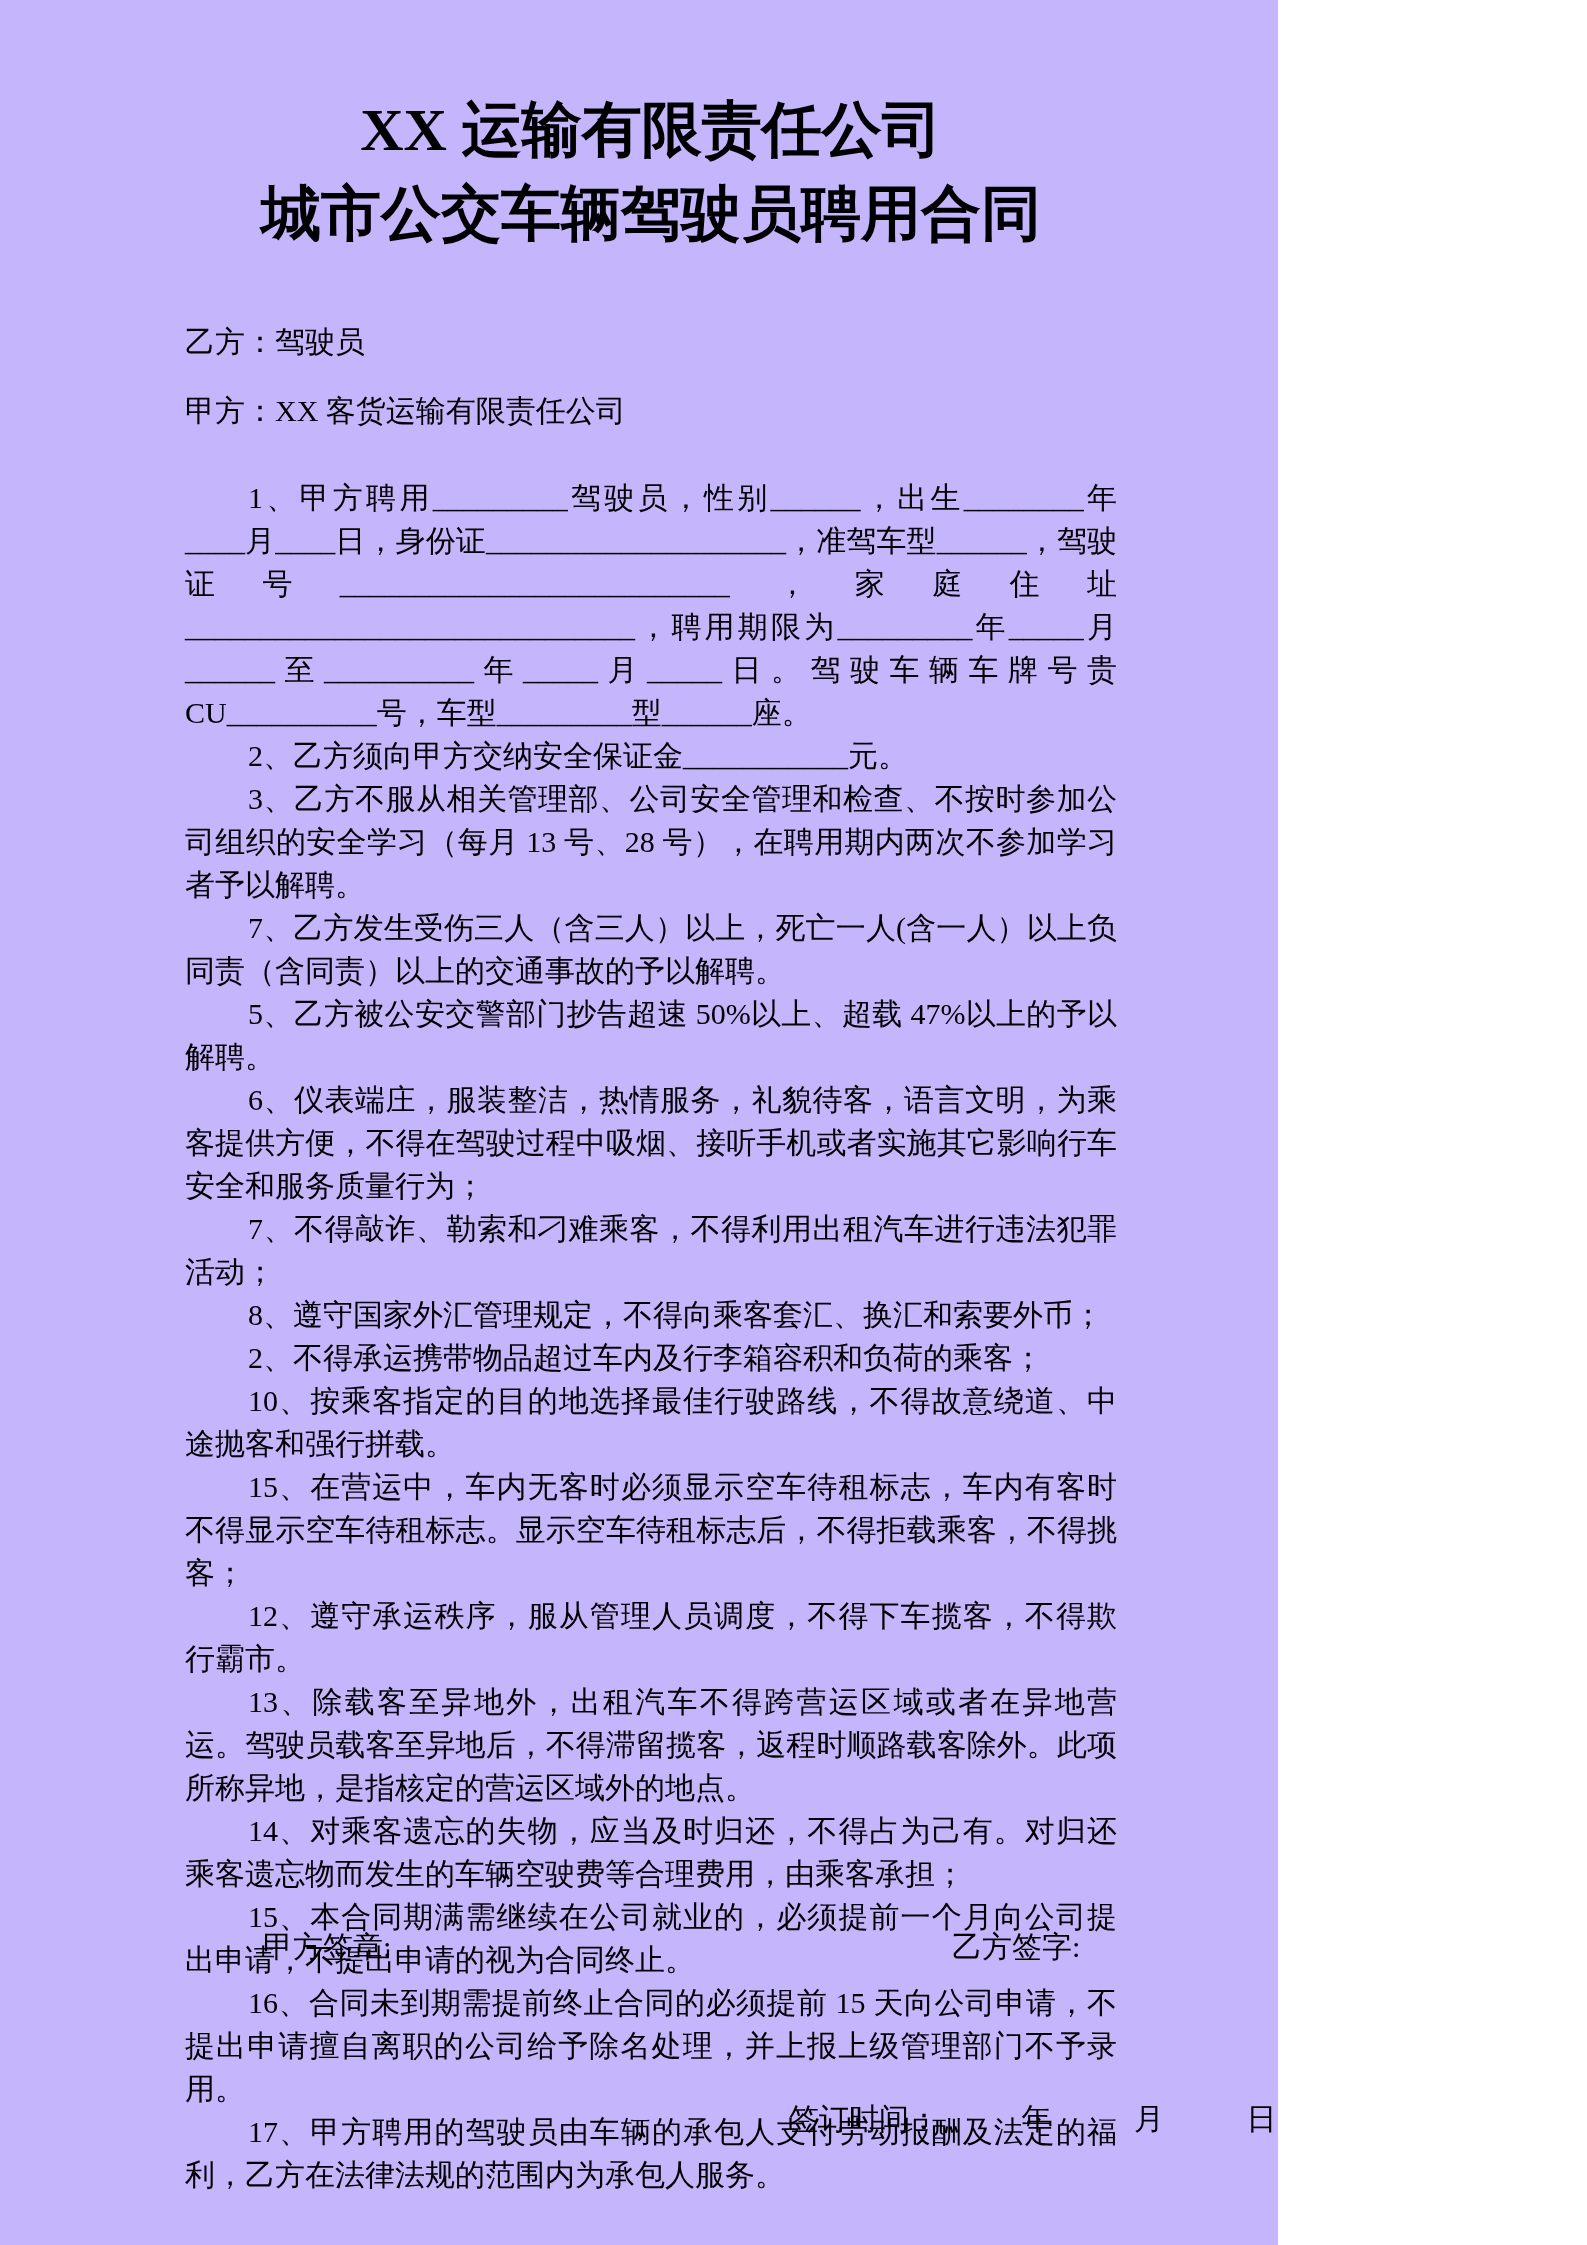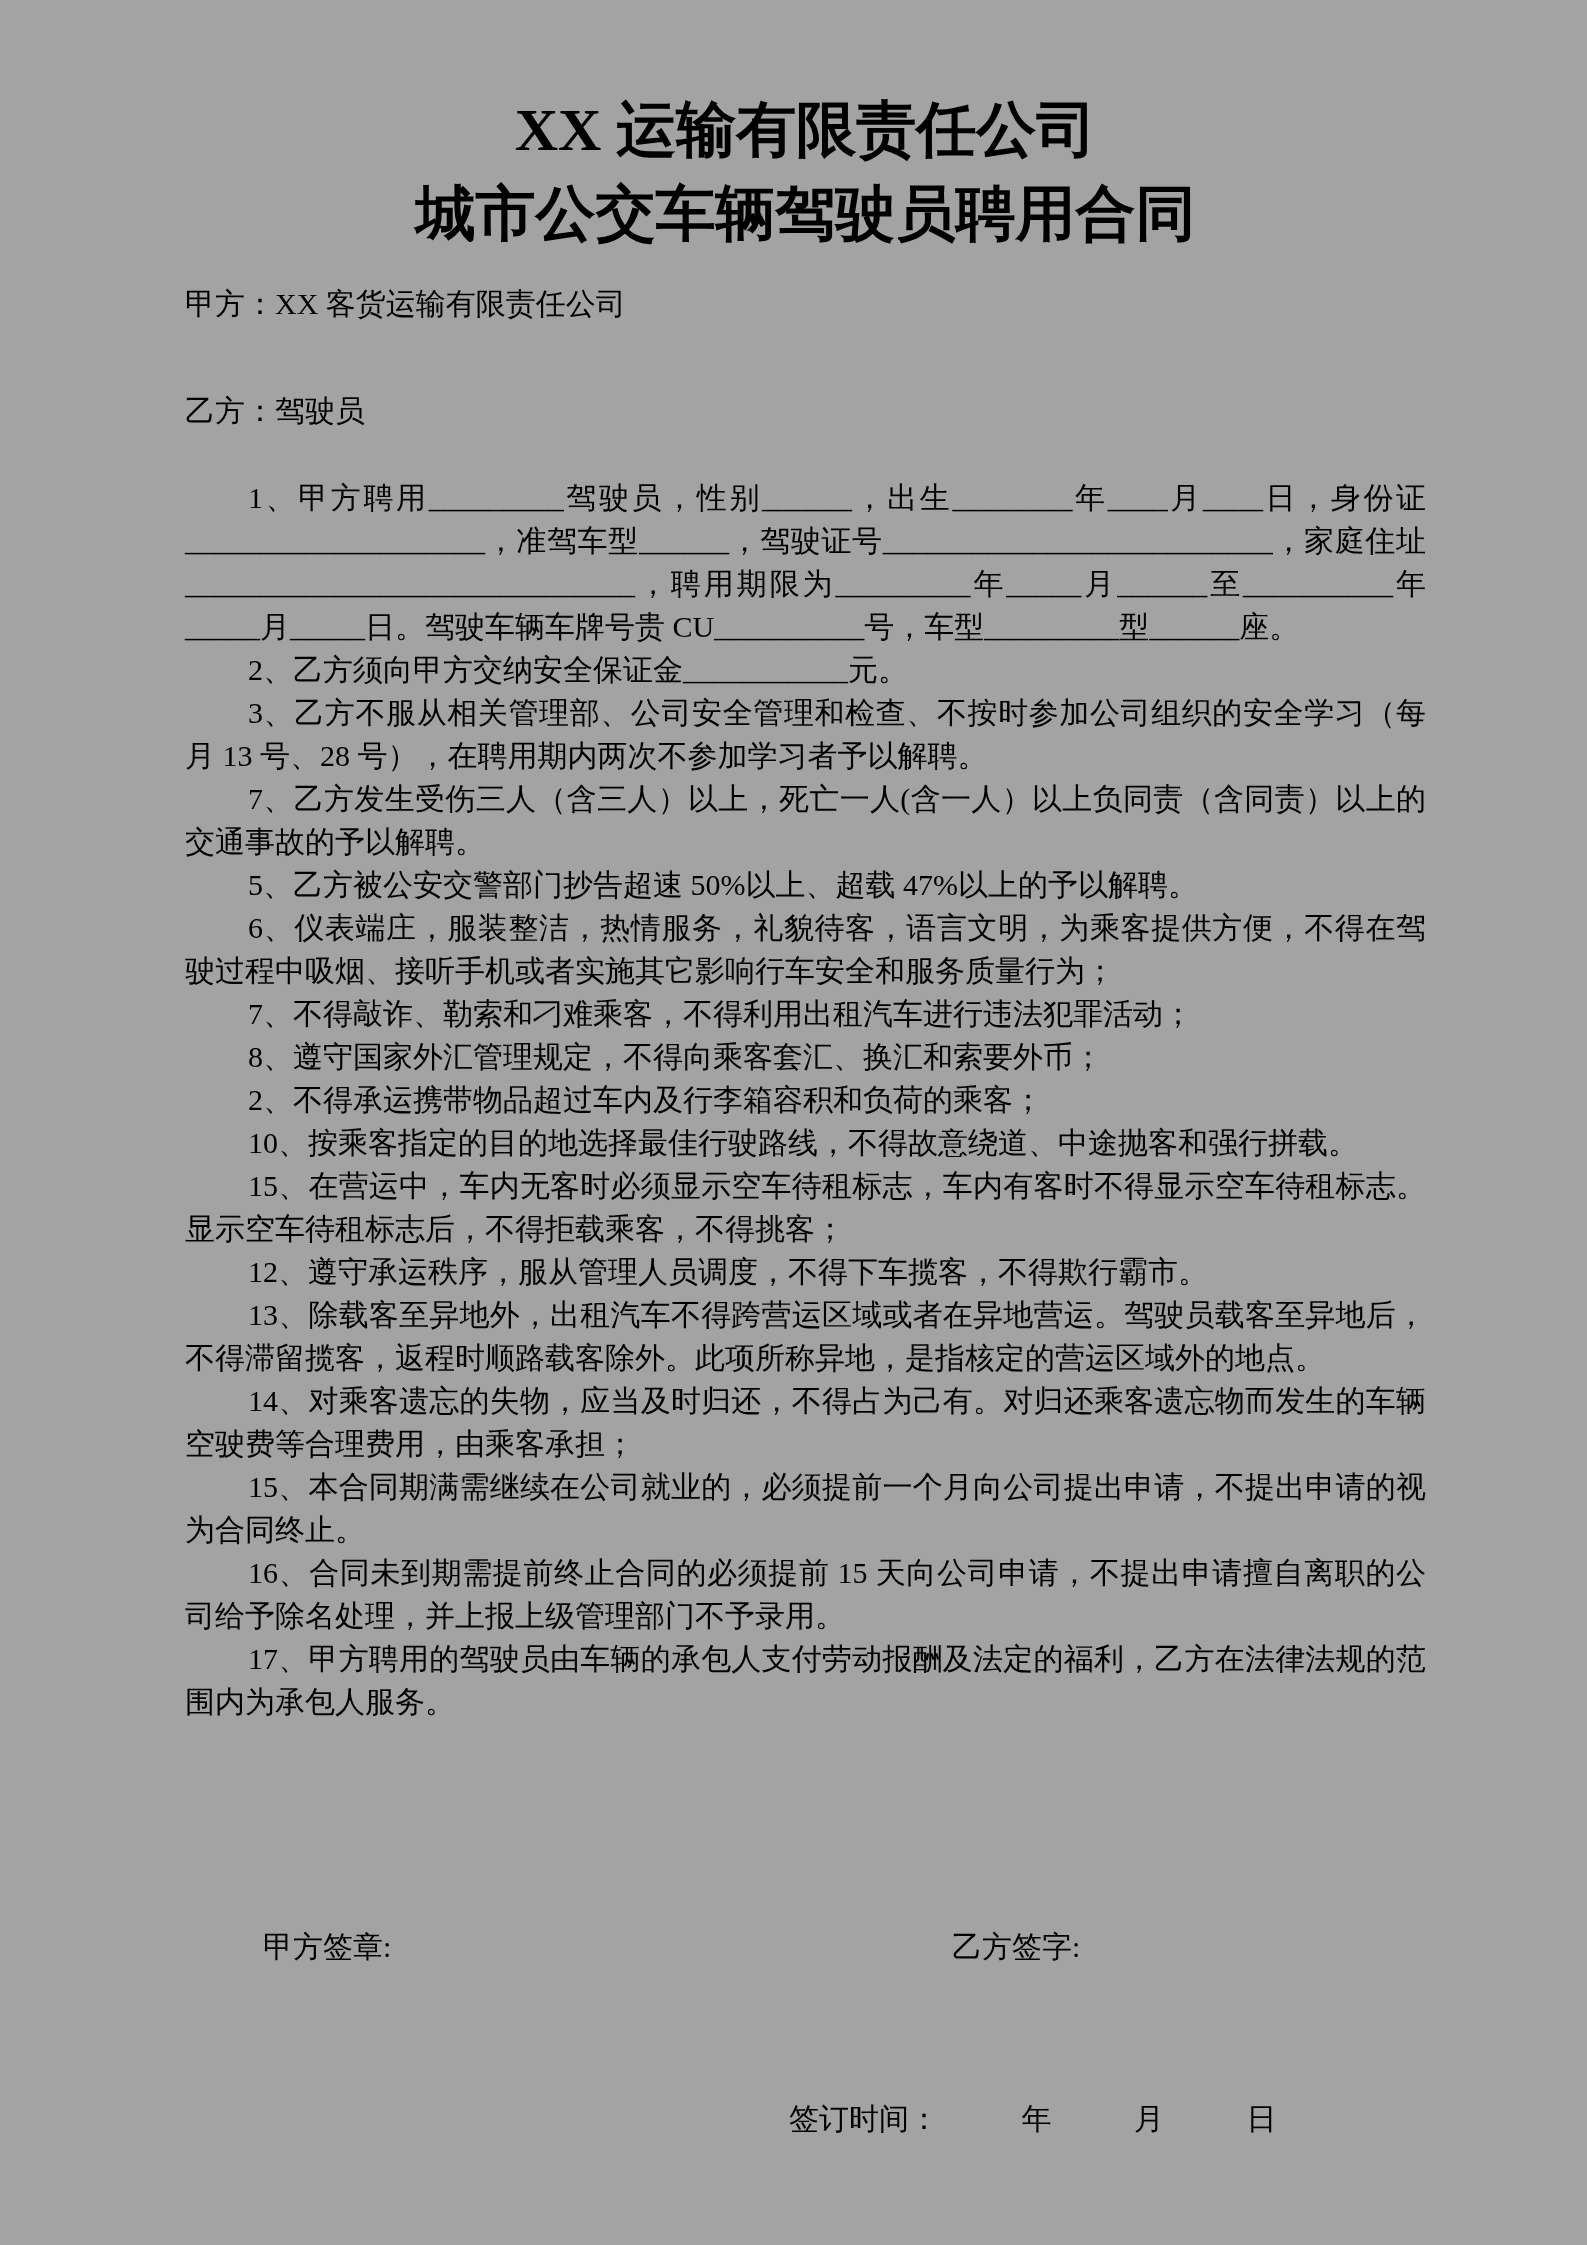--- a/index.html
+++ b/index.html
@@ -1,20 +1,20 @@
 <!DOCTYPE html>
 <html lang="zh"><head>
 <meta charset="utf-8">
 <style>
   html, body { margin: 0; padding: 0; background: #ffffff; }
   .page {
     position: relative;
-    width: 1587px;
+    width: 1278px;
     height: 2245px;
-    background: #a3a3a3;
+    background: #c4b5fd;
     color: #000000;
     font-family: "Liberation Serif", "DejaVu Serif", serif;
     box-sizing: border-box;
     padding: 88px 161px 0 185px;
     overflow: hidden;
   }
   .title {
     text-align: center;
     font-weight: bold;
     font-size: 60px;
@@ -58,22 +58,22 @@
 </head>
 <body>
 
 <div class="page">
 
   <div class="title">
     <div>XX 运输有限责任公司</div>
     <div>城市公交车辆驾驶员聘用合同</div>
   </div>
 
+  <div class="party-line party-b">乙方：驾驶员</div>
   <div class="party-line party-a">甲方：XX 客货运输有限责任公司</div>
-  <div class="party-line party-b">乙方：驾驶员</div>
 
   <div class="body-text">
     <p>1、甲方聘用_________驾驶员，性别______，出生________年____月____日，身份证____________________，准驾车型______，驾驶证号__________________________，家庭住址 ______________________________，聘用期限为_________年_____月______至__________年_____月_____日。驾驶车辆车牌号贵 CU__________号，车型_________型______座。</p>
     <p>2、乙方须向甲方交纳安全保证金___________元。</p>
     <p>3、乙方不服从相关管理部、公司安全管理和检查、不按时参加公司组织的安全学习（每月 13 号、28 号），在聘用期内两次不参加学习者予以解聘。</p>
     <p>7、乙方发生受伤三人（含三人）以上，死亡一人(含一人）以上负同责（含同责）以上的交通事故的予以解聘。</p>
     <p>5、乙方被公安交警部门抄告超速 50%以上、超载 47%以上的予以解聘。</p>
     <p>6、仪表端庄，服装整洁，热情服务，礼貌待客，语言文明，为乘客提供方便，不得在驾驶过程中吸烟、接听手机或者实施其它影响行车安全和服务质量行为；</p>
     <p>7、不得敲诈、勒索和刁难乘客，不得利用出租汽车进行违法犯罪活动；</p>
     <p>8、遵守国家外汇管理规定，不得向乘客套汇、换汇和索要外币；</p>

